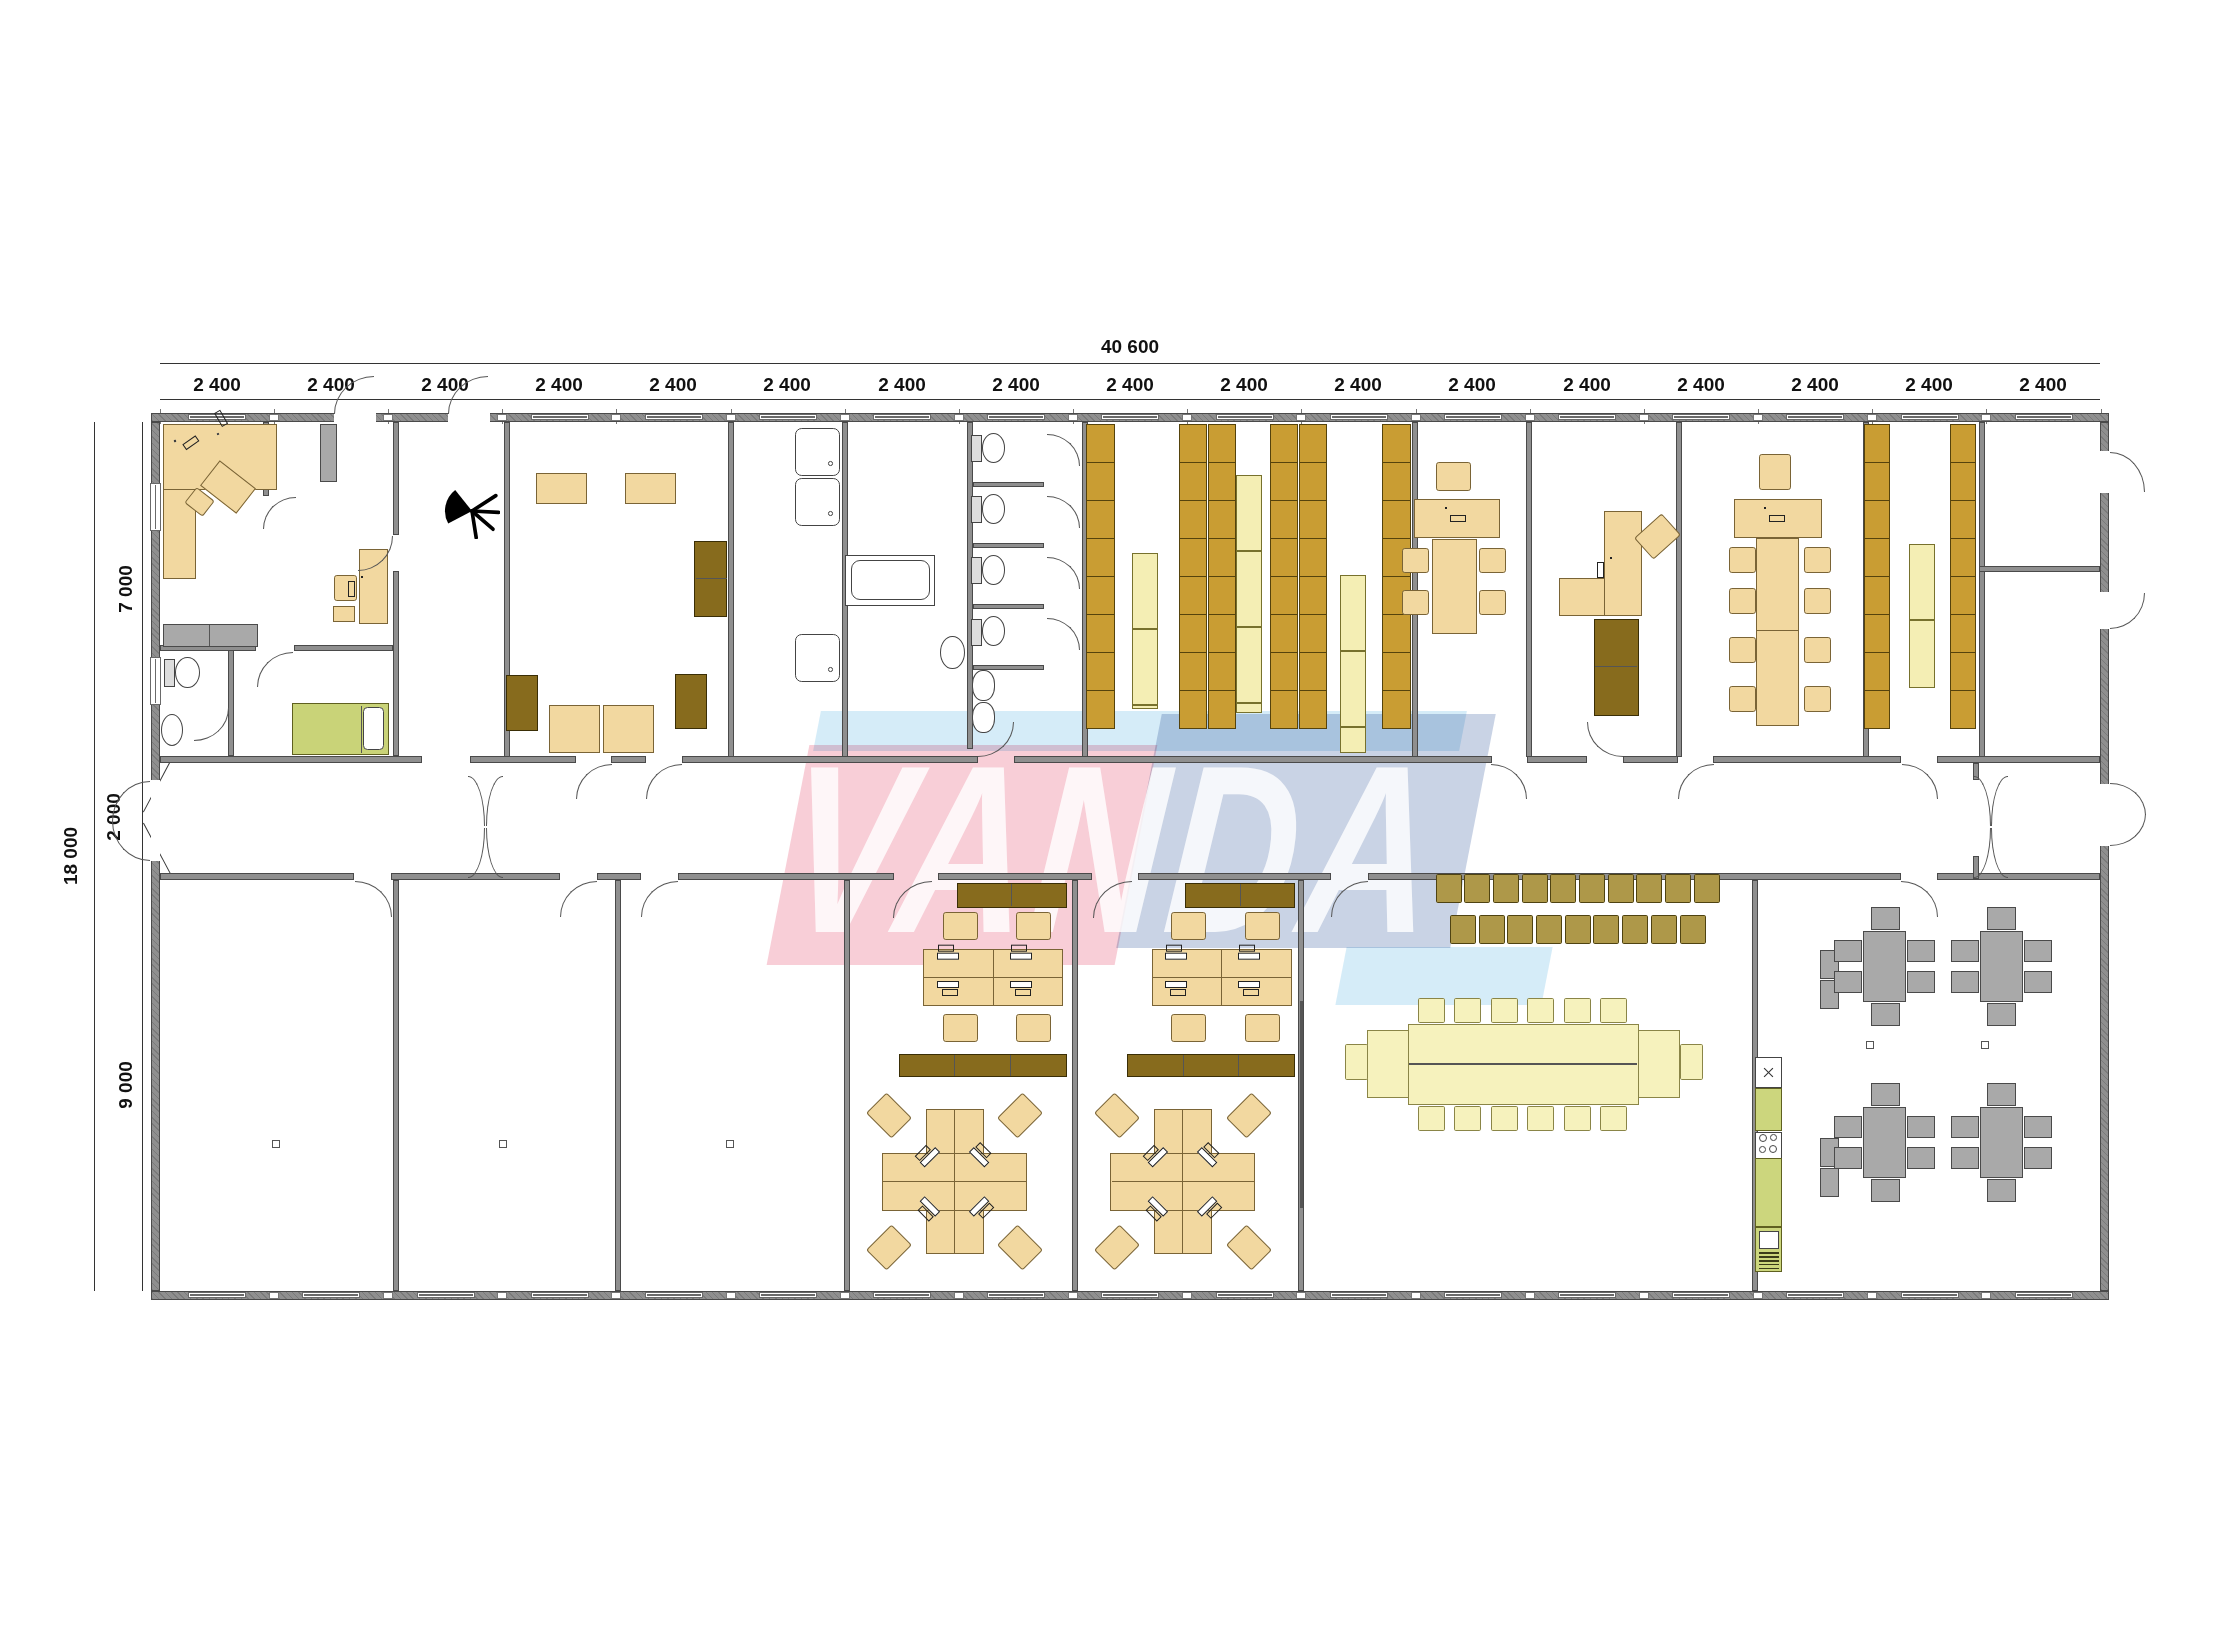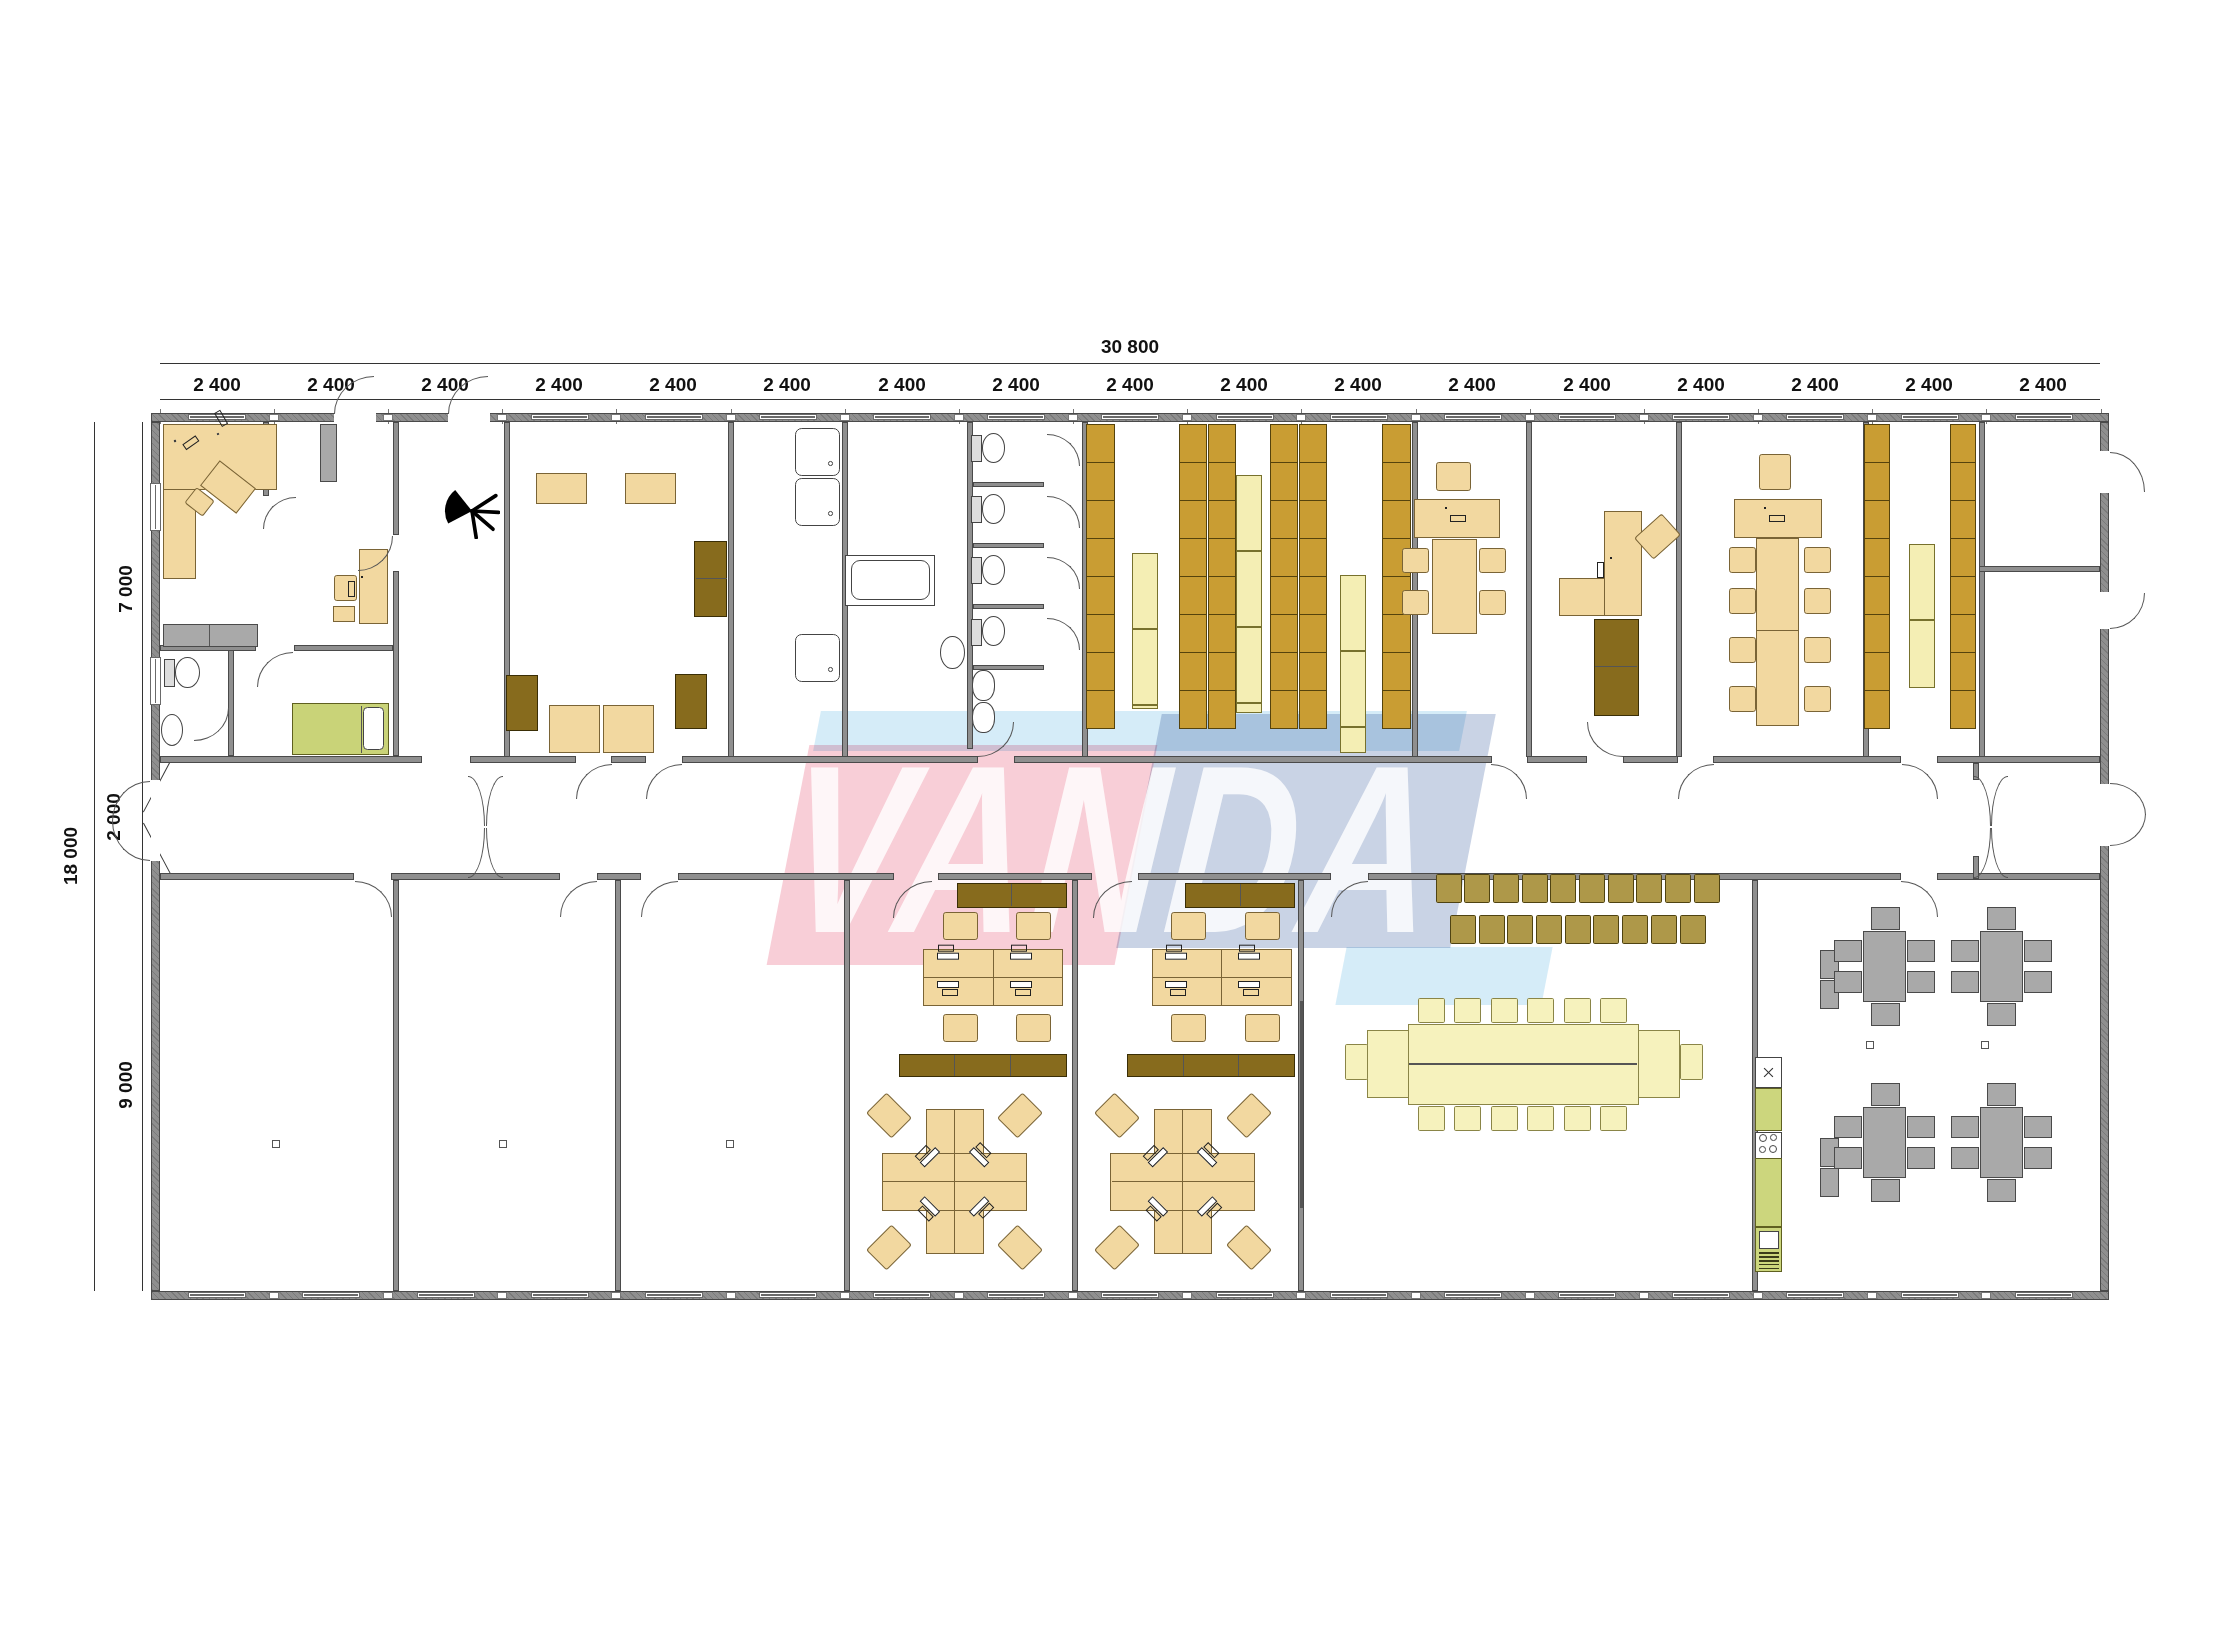--- a/index.html
+++ b/index.html
@@ -463,21 +463,21 @@
 
   <div id="watermark" class="a" style="left:0;top:0;width:2227px;height:1647px;pointer-events:none;">
     <div class="wm" id="wm-cyan" style="left: 817px; top: 711px; width: 646px; height: 40px; background: rgba(178, 220, 242, 0.55); transform: skewX(-11deg);"></div>
     <div class="wm" id="wm-pink" style="left: 788px; top: 745px; width: 348px; height: 220px; background: rgba(242, 158, 176, 0.5); transform: skewX(-11deg);"></div>
     <div class="wm" id="wm-blue" style="left: 1139px; top: 714px; width: 334px; height: 234px; background: rgba(148, 168, 204, 0.5); transform: skewX(-11deg);"></div>
     <div class="wm" id="wm-cyan2" style="left: 1341px; top: 947px; width: 206px; height: 58px; background: rgba(178, 220, 242, 0.55); transform: skewX(-11deg);"></div>
     <div id="wm-text" style="left: 801px; top: 712px;">VANDA</div>
   </div>
 
   <div id="dims" class="a" style="left:0;top:0;width:2227px;height:1647px;">
-    <span class="dimlabel" id="lbl-top-total" style="left: 1130px; top: 336px; transform: translateX(-50%);">30 800</span>
+    <span class="dimlabel" id="lbl-top-total" style="left: 1130px; top: 336px; transform: translateX(-50%);">40 600</span>
     <div id="mod-labels">
         <span class="dimlabel" style="left: 217px; top: 374px; transform: translateX(-50%);">2 400</span>
         <span class="dimlabel" style="left: 331px; top: 374px; transform: translateX(-50%);">2 400</span>
         <span class="dimlabel" style="left: 445px; top: 374px; transform: translateX(-50%);">2 400</span>
         <span class="dimlabel" style="left: 559px; top: 374px; transform: translateX(-50%);">2 400</span>
         <span class="dimlabel" style="left: 673px; top: 374px; transform: translateX(-50%);">2 400</span>
         <span class="dimlabel" style="left: 787px; top: 374px; transform: translateX(-50%);">2 400</span>
         <span class="dimlabel" style="left: 902px; top: 374px; transform: translateX(-50%);">2 400</span>
         <span class="dimlabel" style="left: 1016px; top: 374px; transform: translateX(-50%);">2 400</span>
         <span class="dimlabel" style="left: 1130px; top: 374px; transform: translateX(-50%);">2 400</span>

